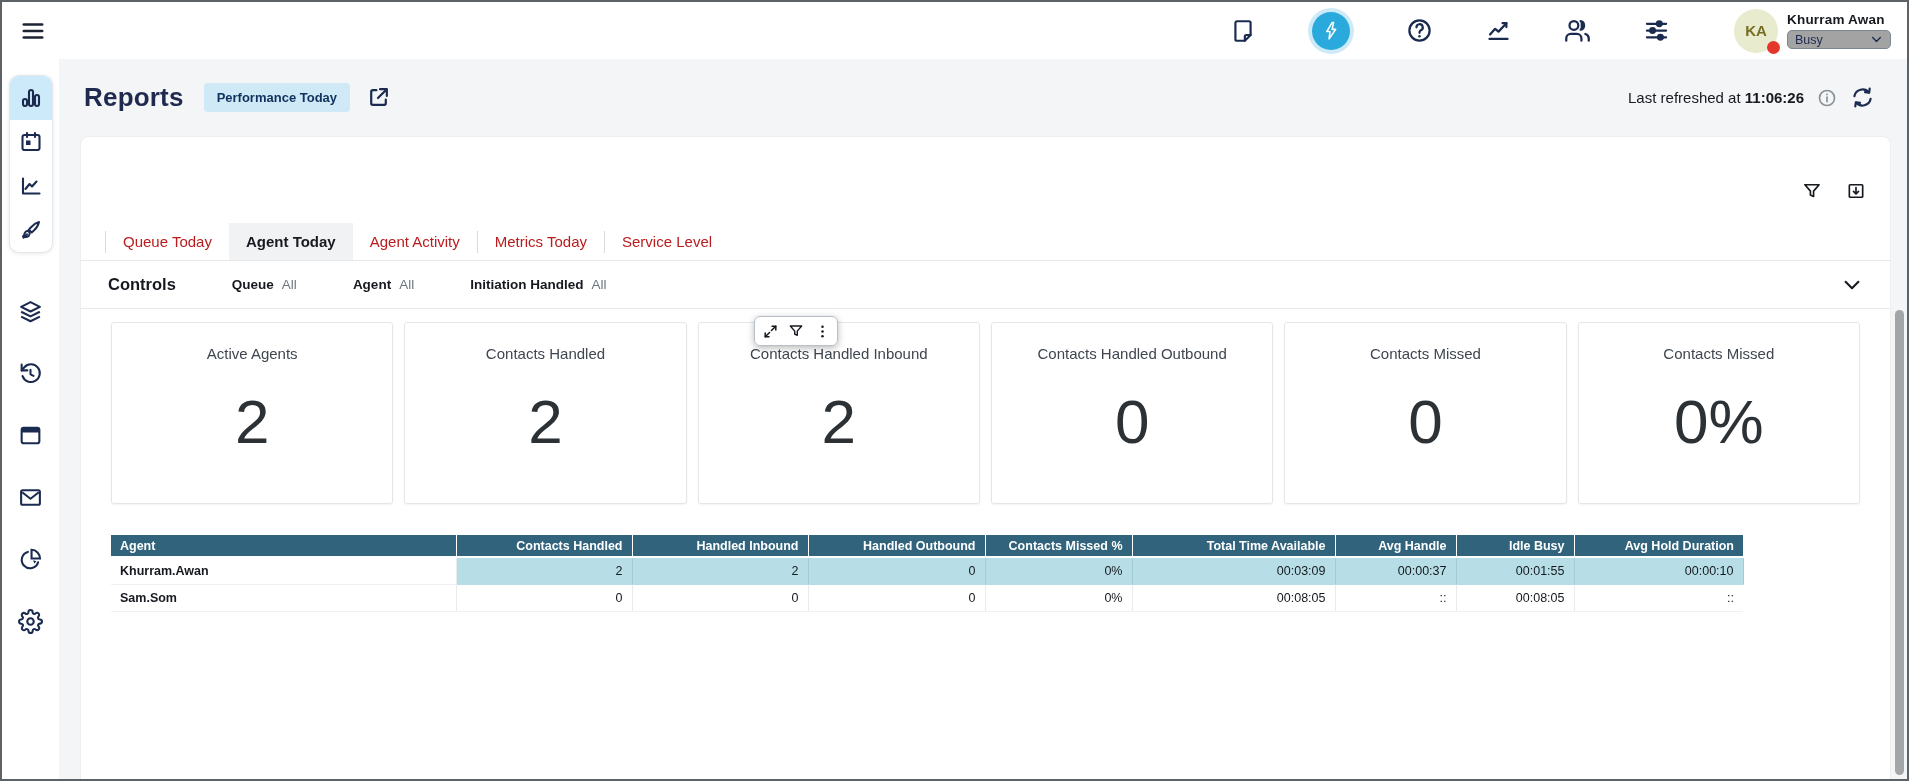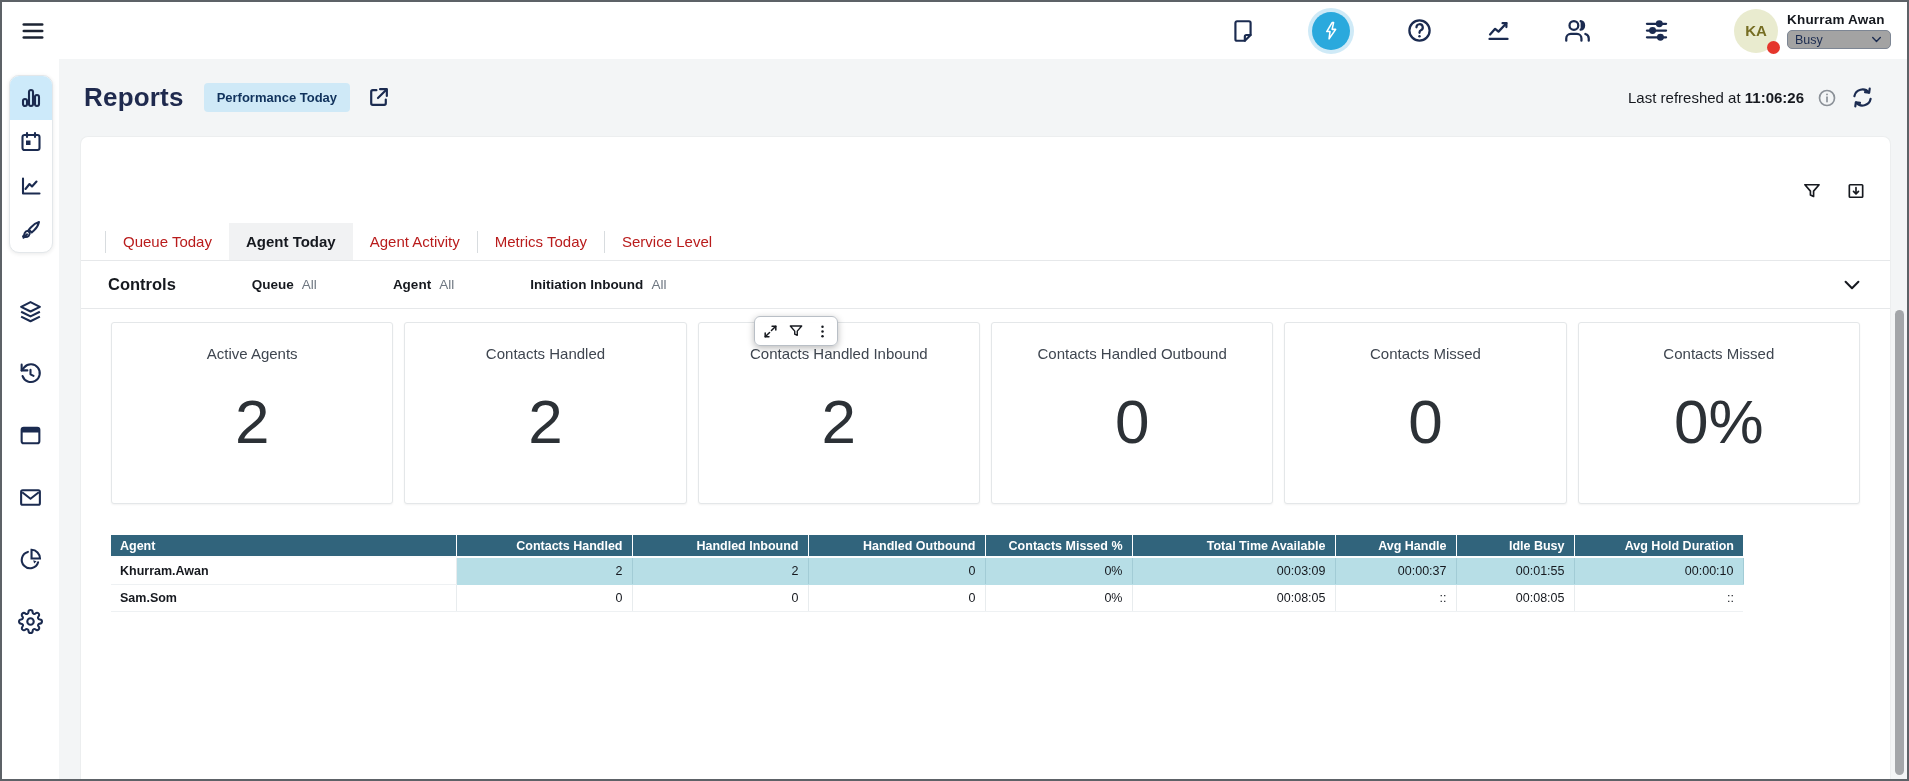--- a/index.html
+++ b/index.html
@@ -40,21 +40,21 @@
   .panel{ flex:1; margin:0 16px 0 21px; background:#fff; border:1px solid #eceeef; border-bottom:none; border-radius:8px 8px 0 0; position:relative; }
   .panel-toolbar{ position:absolute; top:44px; right:24px; display:flex; gap:24px; }
 
   .tabs{ margin-top:86px; padding-left:24px; display:flex; align-items:stretch; height:38px; border-bottom:1px solid #e6e8ea; }
   .tab{ border:none; background:none; cursor:pointer; padding:0 17px; font-size:15px; color:#b91c1c; display:flex; align-items:center; font-family:inherit; }
   .tab.active{ background:#f1f2f3; color:#16191f; font-weight:700; }
   .tab-sep{ width:1px; height:22px; background:#d8dcdf; align-self:center; }
 
   .controls{ height:48px; display:flex; align-items:center; padding:0 27px; border-bottom:1px solid #e6e8ea; }
   .controls-title{ font-size:16.5px; font-weight:600; color:#16191f; margin-right:56px; }
-  .filter-item{ display:flex; align-items:center; margin-right:56px; cursor:pointer; background:none; border:none; font-family:inherit;margin-left:20px; }
+  .filter-item{ display:flex; align-items:center; margin-right:56px; cursor:pointer; background:none; border:none; font-family:inherit; }
   .filter-label{ font-size:13.5px; font-weight:700; color:#16191f; }
   .filter-value{ font-size:13.5px; color:#6e7781; margin-left:8px; }
   .controls-chevron{ margin-left:auto; }
 
   
   .cards{ display:flex; gap:11px; padding:13px 30px 0; position:relative; }
   .card{ flex:1; height:182px; background:#fff; border:1px solid #e4e7e9; border-radius:3px; box-shadow:0 1px 2px rgba(0,0,0,.05); text-align:center; padding-top:22px; }
   .card-title{ font-size:15px; color:#3f4650; }
   .card-value{ height:118px; display:flex; align-items:center; justify-content:center; font-size:62px; font-weight:400; color:#2c3136; }
   .card-value.small{ font-size:27px; }
@@ -349,21 +349,21 @@
           <span class="controls-title">Controls</span>
           <button class="filter-item">
             <span class="filter-label">Queue</span>
             <span class="filter-value">All</span>
           </button>
           <button class="filter-item">
             <span class="filter-label">Agent</span>
             <span class="filter-value">All</span>
           </button>
           <button class="filter-item">
-            <span class="filter-label">Initiation Inbound</span>
+            <span class="filter-label">Initiation Handled</span>
             <span class="filter-value">All</span>
           </button>
           <button class="icon-btn controls-chevron">
             <span>
               <svg width="22" height="22" viewBox="0 0 24 24" fill="none" stroke="#16191f" stroke-width="2.2" stroke-linecap="round" stroke-linejoin="round">
                   <polyline points="5 8.5 12 15.5 19 8.5"></polyline>
                 </svg>
             </span>
           </button>
         </div>

